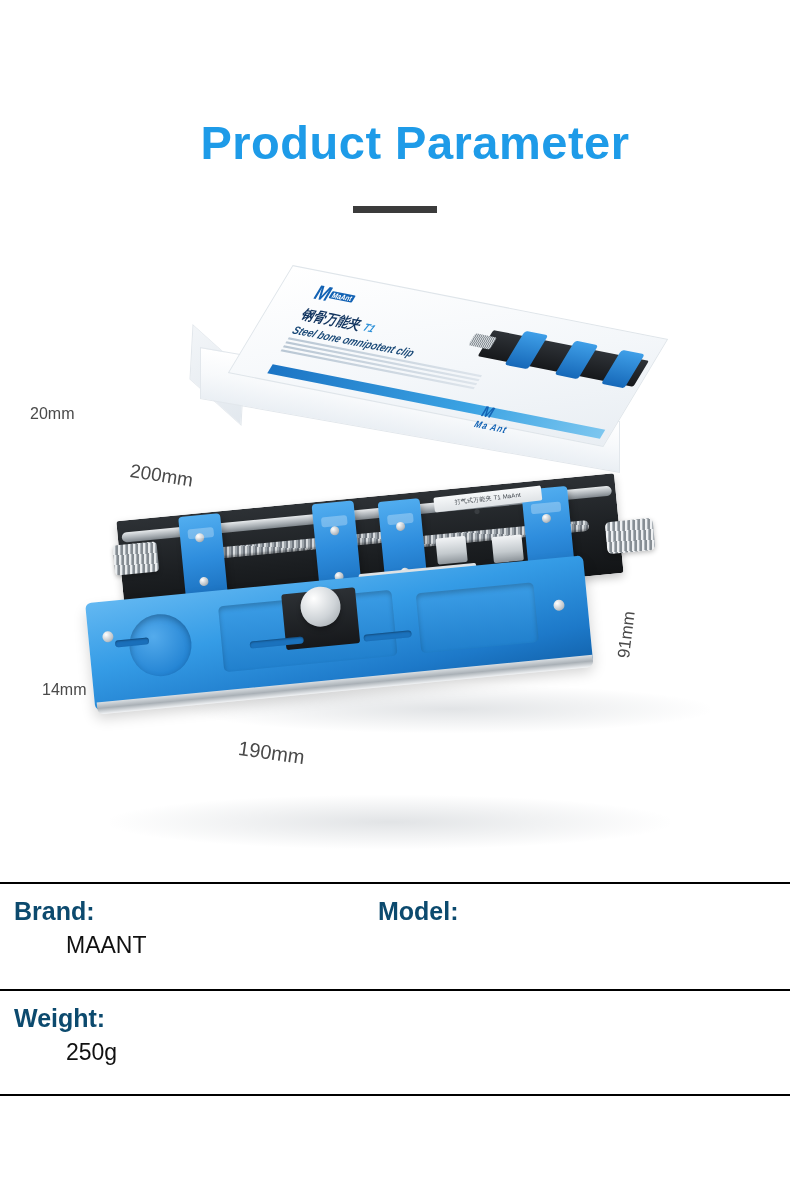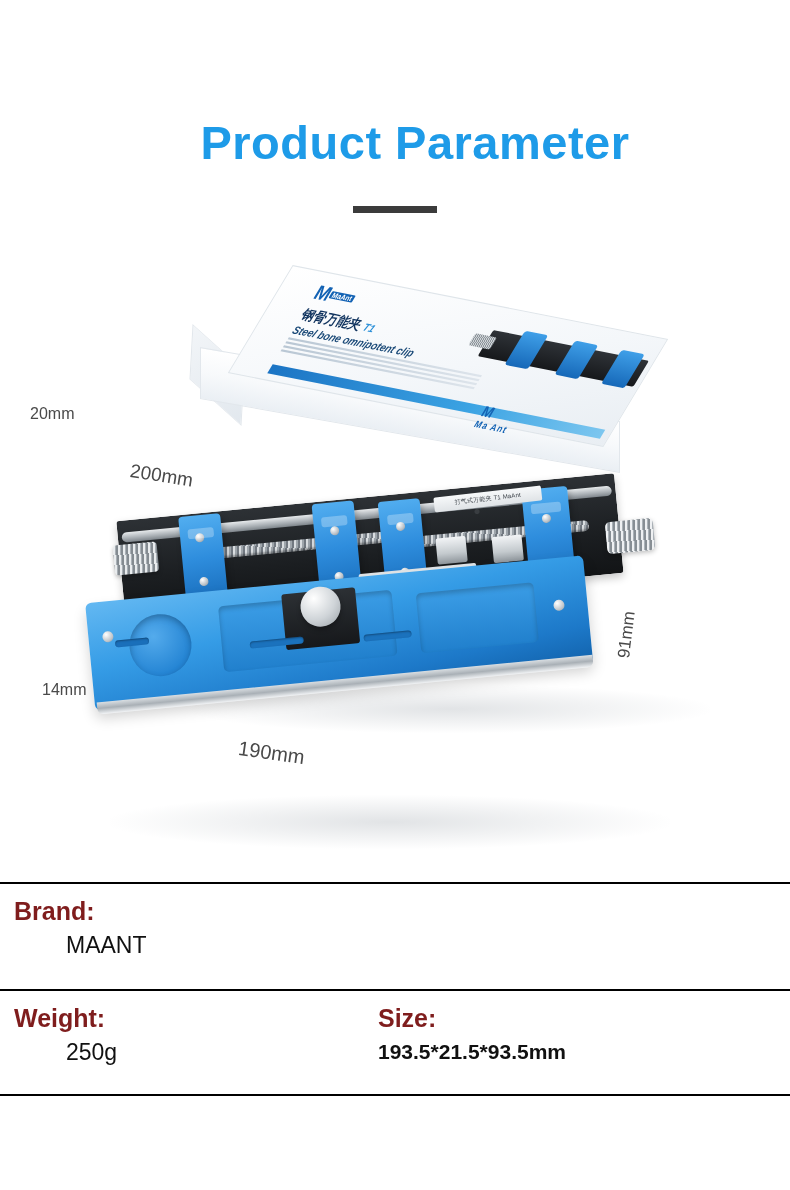--- a/index.html
+++ b/index.html
@@ -347,30 +347,30 @@
     top: 882px;
     width: 790px;
     border-top: 2px solid #000000;
     border-bottom: 2px solid #000000;
   }
   .spec-row {
     display: flex;
     width: 100%;
     min-height: 105px;
   }
-  .spec-row.divided { border-top: 2px solid #000000; }
+  .spec-row.divided { border-top: 2px solid #000000; flex-direction: column; }
   .spec-cell {
     padding: 12px 0 14px 0;
   }
   .spec-cell.left  { width: 370px; padding-left: 14px; }
   .spec-cell.right { width: 420px; padding-left: 8px; }
   .spec-key {
     font-size: 25px;
     font-weight: bold;
-    color: #7f1d1d;
+    color: #0c4a6e;
     line-height: 1.24;
   }
   .spec-val {
     font-size: 23px;
     color: #111111;
     line-height: 1.3;
     margin-top: 4px;
     padding-left: 52px;
   }
   .spec-cell.right .spec-val {
@@ -492,28 +492,25 @@
   </div>
 
   <div id="spec-table">
 
     <div class="spec-row">
       <div class="spec-cell left">
         <div class="spec-key">Brand:</div>
         <div class="spec-val">MAANT</div>
       </div>
       <div class="spec-cell right">
+        <div class="spec-key">Model:</div>
       </div>
     </div>
 
     <div class="spec-row divided">
       <div class="spec-cell left">
         <div class="spec-key">Weight:</div>
         <div class="spec-val">250g</div>
       </div>
-      <div class="spec-cell right">
-        <div class="spec-key">Size:</div>
-        <div class="spec-val">193.5*21.5*93.5mm</div>
-      </div>
     </div>
   </div>
 
 </div>
 
 </body></html>

